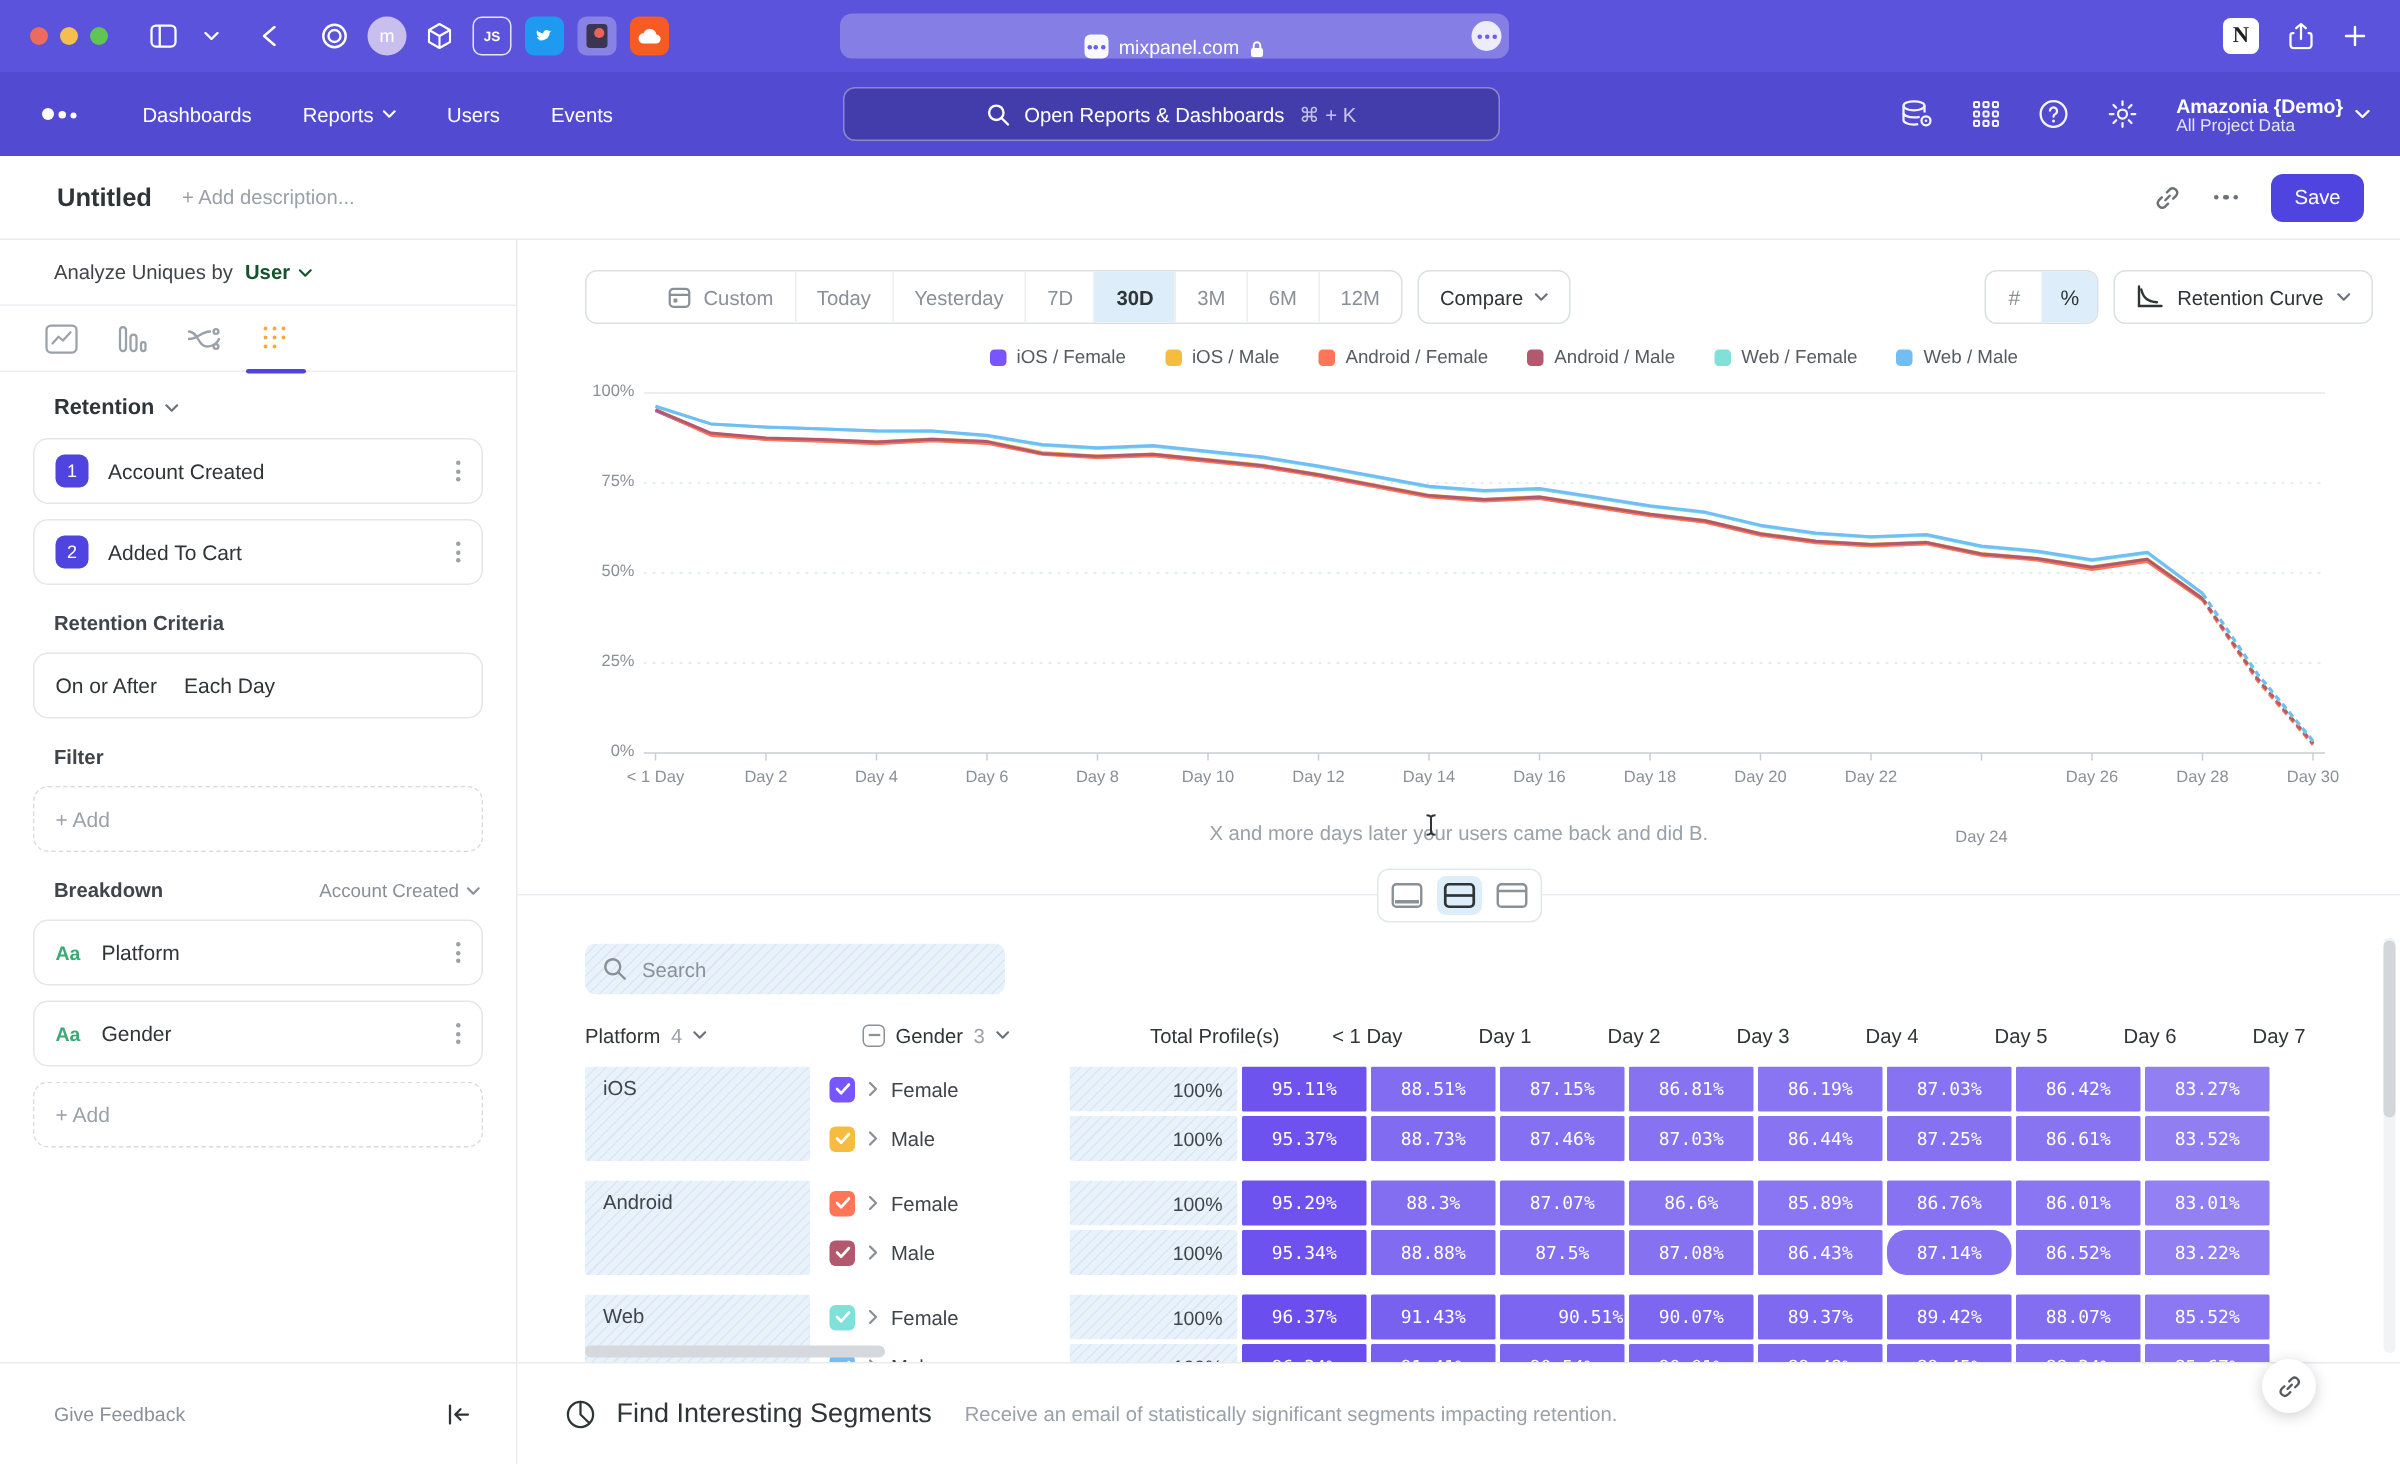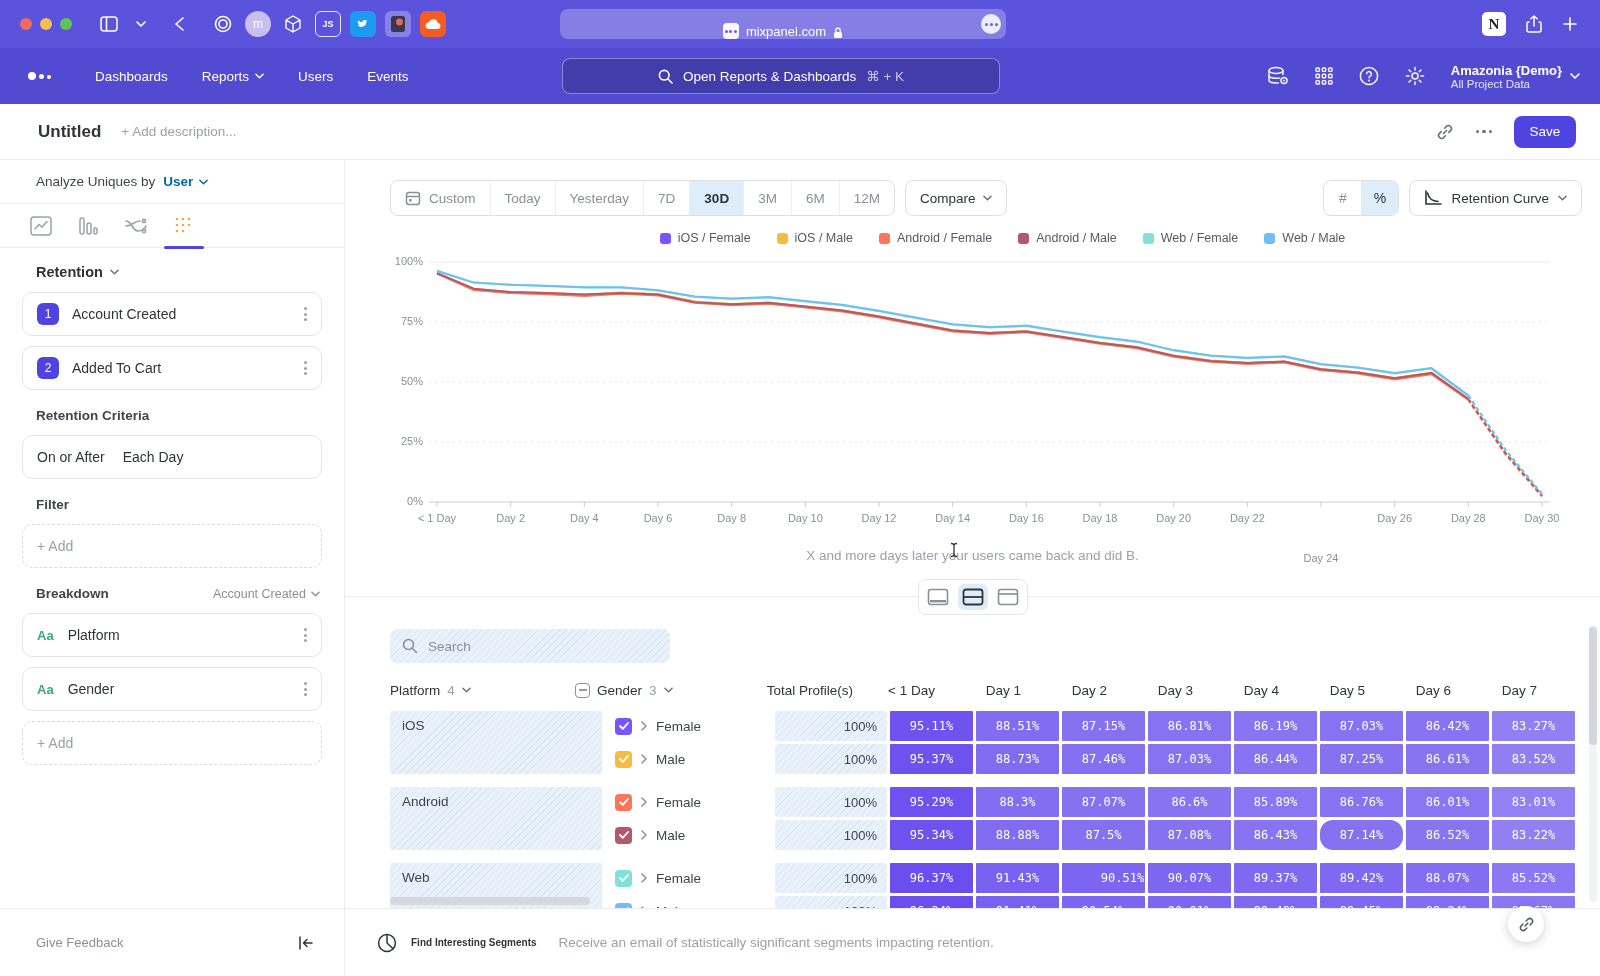--- a/index.html
+++ b/index.html
@@ -52,21 +52,21 @@
   .save-btn { width:62px; height:32px; background:#4f44e0; color:#fff; border:none; border-radius:8px; font-size:13.5px; font-family:inherit; }
 
   
   .bodyrow { display:flex; height:816px; }
   .sidebar { width:345px; border-right:1px solid #e9ebee; display:flex; flex-direction:column; }
   .main { flex:1; display:flex; flex-direction:column; position:relative; min-width:0; }
 
   
   .sb-scroll { flex:1; overflow:hidden; }
   .sb-analyze { height:44px; display:flex; align-items:center; gap:8px; padding:0 20px 0 36px; border-bottom:1px solid #eceef1; font-size:13.5px; color:#40454b; }
-  .sb-analyze b { color:#0369a1; font-weight:700; display:flex; align-items:center; gap:6px; }
+  .sb-analyze b { color:#14532d; font-weight:700; display:flex; align-items:center; gap:6px; }
   .sb-tabs { height:44px; display:flex; align-items:center; gap:26px; padding:0 30px; border-bottom:1px solid #eceef1; }
   .sb-tab { position:relative; height:44px; display:flex; align-items:center; color:#9aa1a8; }
   .sb-tab.active::after { content:""; position:absolute; left:50%; bottom:-1px; transform:translateX(-50%); width:40px; height:3px; border-radius:2px; background:#4f44e0; }
   .sb-section { padding:16px 22px 0 22px; }
   .sb-h { font-size:14.5px; font-weight:700; color:#2f3437; display:flex; align-items:center; gap:7px; padding-left:14px; margin-bottom:12px; }
   .sb-h2 { font-size:13.5px; font-weight:600; color:#40454b; padding-left:14px; margin:18px 0 12px; }
   .card { height:44px; border:1px solid #e4e6ea; border-radius:10px; display:flex; align-items:center; padding:0 14px; margin-bottom:10px; background:#fff; }
   .stepnum { width:22px; height:22px; border-radius:6px; background:#4f44e0; color:#fff; font-size:12px; display:flex; align-items:center; justify-content:center; margin-right:13px; }
   .card .lbl { font-size:14px; color:#2f3437; }
   .kebab { margin-left:auto; display:flex; flex-direction:column; gap:2.5px; }
@@ -74,21 +74,21 @@
   .card.dashed { border:1px dashed #d7dbe0; color:#9aa1a8; font-size:14px;text-align:center; }
   .aa { color:#3ba974; font-weight:700; font-size:13px; margin-right:14px; }
   .bd-head { display:flex; align-items:center; padding:0 2px 0 14px; margin:18px 0 12px; }
   .bd-head .t { font-size:13.5px; font-weight:600; color:#40454b; }
   .bd-scope { margin-left:auto; font-size:12.5px; color:#8a9097; display:flex; align-items:center; gap:5px; }
   .sb-foot { height:68px; border-top:1px solid #e9ebee; display:flex; align-items:center; padding:0 30px 0 36px; font-size:13px; color:#8a9097; }
   .collapse-ic { margin-left:auto; color:#2f3437; }
 
   
   .controls { display:flex; align-items:center; margin:20px 18px 0 45px; }
-  .seg { display:flex; align-items:stretch; border:1px solid #dcdfe4; border-radius:8px; overflow:hidden; height:36px; background:#fff; }
+  .seg { display:flex; align-items:stretch; border:1px solid #dcdfe4; border-radius:8px; overflow:hidden; height:36px; background:#fff;padding-left:40px; }
   .seg .rng { display:flex; align-items:center; gap:8px; padding:0 14px; font-size:13.5px; color:#8a9097; border-left:1px solid #eceef1; cursor:pointer; white-space:nowrap; }
   .seg .rng:first-child { border-left:none; }
   .seg .rng.active { background:#ddeefa; color:#2f3437; font-weight:600; }
   .compare-btn { margin-left:10px; height:36px; border:1px solid #dcdfe4; border-radius:8px; background:#fff; display:flex; align-items:center; gap:8px; padding:0 14px; font-size:13.5px; color:#2f3437; }
   .ctr-right { margin-left:auto; display:flex; align-items:center; gap:10px; }
   .unit-toggle { display:flex; height:36px; border:1px solid #dcdfe4; border-radius:8px; overflow:hidden; background:#fff; }
   .unit { width:37px; display:flex; align-items:center; justify-content:center; font-size:14px; color:#8a9097; }
   .unit.active { background:#ddeefa; color:#2f3437; }
   .charttype-btn { height:36px; border:1px solid #dcdfe4; border-radius:8px; background:#fff; display:flex; align-items:center; gap:9px; padding:0 14px; font-size:13.5px; color:#2f3437; }
 
@@ -115,36 +115,36 @@
   .search-pill { margin-top:10px; width:280px; height:34px; border-radius:7px; display:flex; align-items:center; gap:10px; padding:0 12px; color:#8a9097; font-size:13.5px; }
   .t-head { display:flex; align-items:center; height:30px; margin-top:12px; font-size:13.5px; color:#2f3437; }
   .th-platform { width:185px; display:flex; align-items:center; gap:7px; }
   .th-gender { width:173px; display:flex; align-items:center; gap:7px; }
   .th-total { width:115px; text-align:right; padding-right:10px; font-weight:500; }
   .th-day { width:86px; text-align:right; padding-right:14px; font-weight:500; white-space:nowrap; }
   .cnt { color:#9aa1a8; }
   .minusbox { width:15px; height:15px; border:1.4px solid #8a9097; border-radius:4px; display:flex; align-items:center; justify-content:center; color:#8a9097; }
   .rows-vp { height:200px; overflow:hidden; margin-top:6px; }
   .t-group { display:flex; margin-bottom:13px; }
-  .plat-cell { width:212px; margin-right:3px; border-radius:2px; padding:7px 12px; font-size:13.5px; color:#3f444a; }
+  .plat-cell { width:150px; margin-right:3px; border-radius:2px; padding:7px 12px; font-size:13.5px; color:#3f444a; }
   .g-rows { display:flex; flex-direction:column; gap:3px; flex:1; }
   .t-row { display:flex; gap:3px; height:30px; }
   .gender-cell { width:167px; display:flex; align-items:center; gap:9px; padding-left:10px; font-size:13.5px; color:#3f444a; }
   .cbx { width:17px; height:17px; border-radius:4px; display:flex; align-items:center; justify-content:center; }
   .row-chv { color:#8a9097; }
   .total-cell { width:112px; display:flex; align-items:center; justify-content:flex-end; padding-right:10px; font-size:13px; color:#3f444a; border-radius:2px; }
   .val-cell { width:83px; display:flex; align-items:center; justify-content:center; color:#fff; font-family:"DejaVu Sans Mono", monospace; font-size:12px; border-radius:1px; }
   .h-scroll { position:absolute; left:45px; bottom:3px; width:1140px; height:8px; }
   .h-handle { width:200px; height:8px; border-radius:4px; background:#d5d8dc; }
   .v-scroll { position:absolute; right:3px; top:6px; bottom:6px; width:8px; background:#f1f3f5; border-radius:4px; }
   .v-handle { position:absolute; top:2px; left:0; width:8px; height:118px; border-radius:4px; background:#d3d6da; }
 
   
   .bottombar { height:68px; border-top:1px solid #e9ebee; display:flex; align-items:center; padding-left:32px; gap:14px; background:#fff; }
-  .bb-title { font-size:10px; font-weight:700; color:#2f3437; }
+  .bb-title { font-size:18px; font-weight:400; color:#2f3437; }
   .bb-sub { font-size:13.5px; color:#9aa1a8; margin-left:8px; }
   .fab { position:absolute; right:56px; bottom:34px; width:36px; height:36px; border-radius:50%; background:#fff; box-shadow:0 2px 10px rgba(40,40,60,.22); display:flex; align-items:center; justify-content:center; color:#555b61; }
 </style>
 </head>
 <body>
 
 <div class="chrome">
   <div class="traffic">
     <span style="background:#ec6a5e"></span>
     <span style="background:#f4bf4f"></span>

